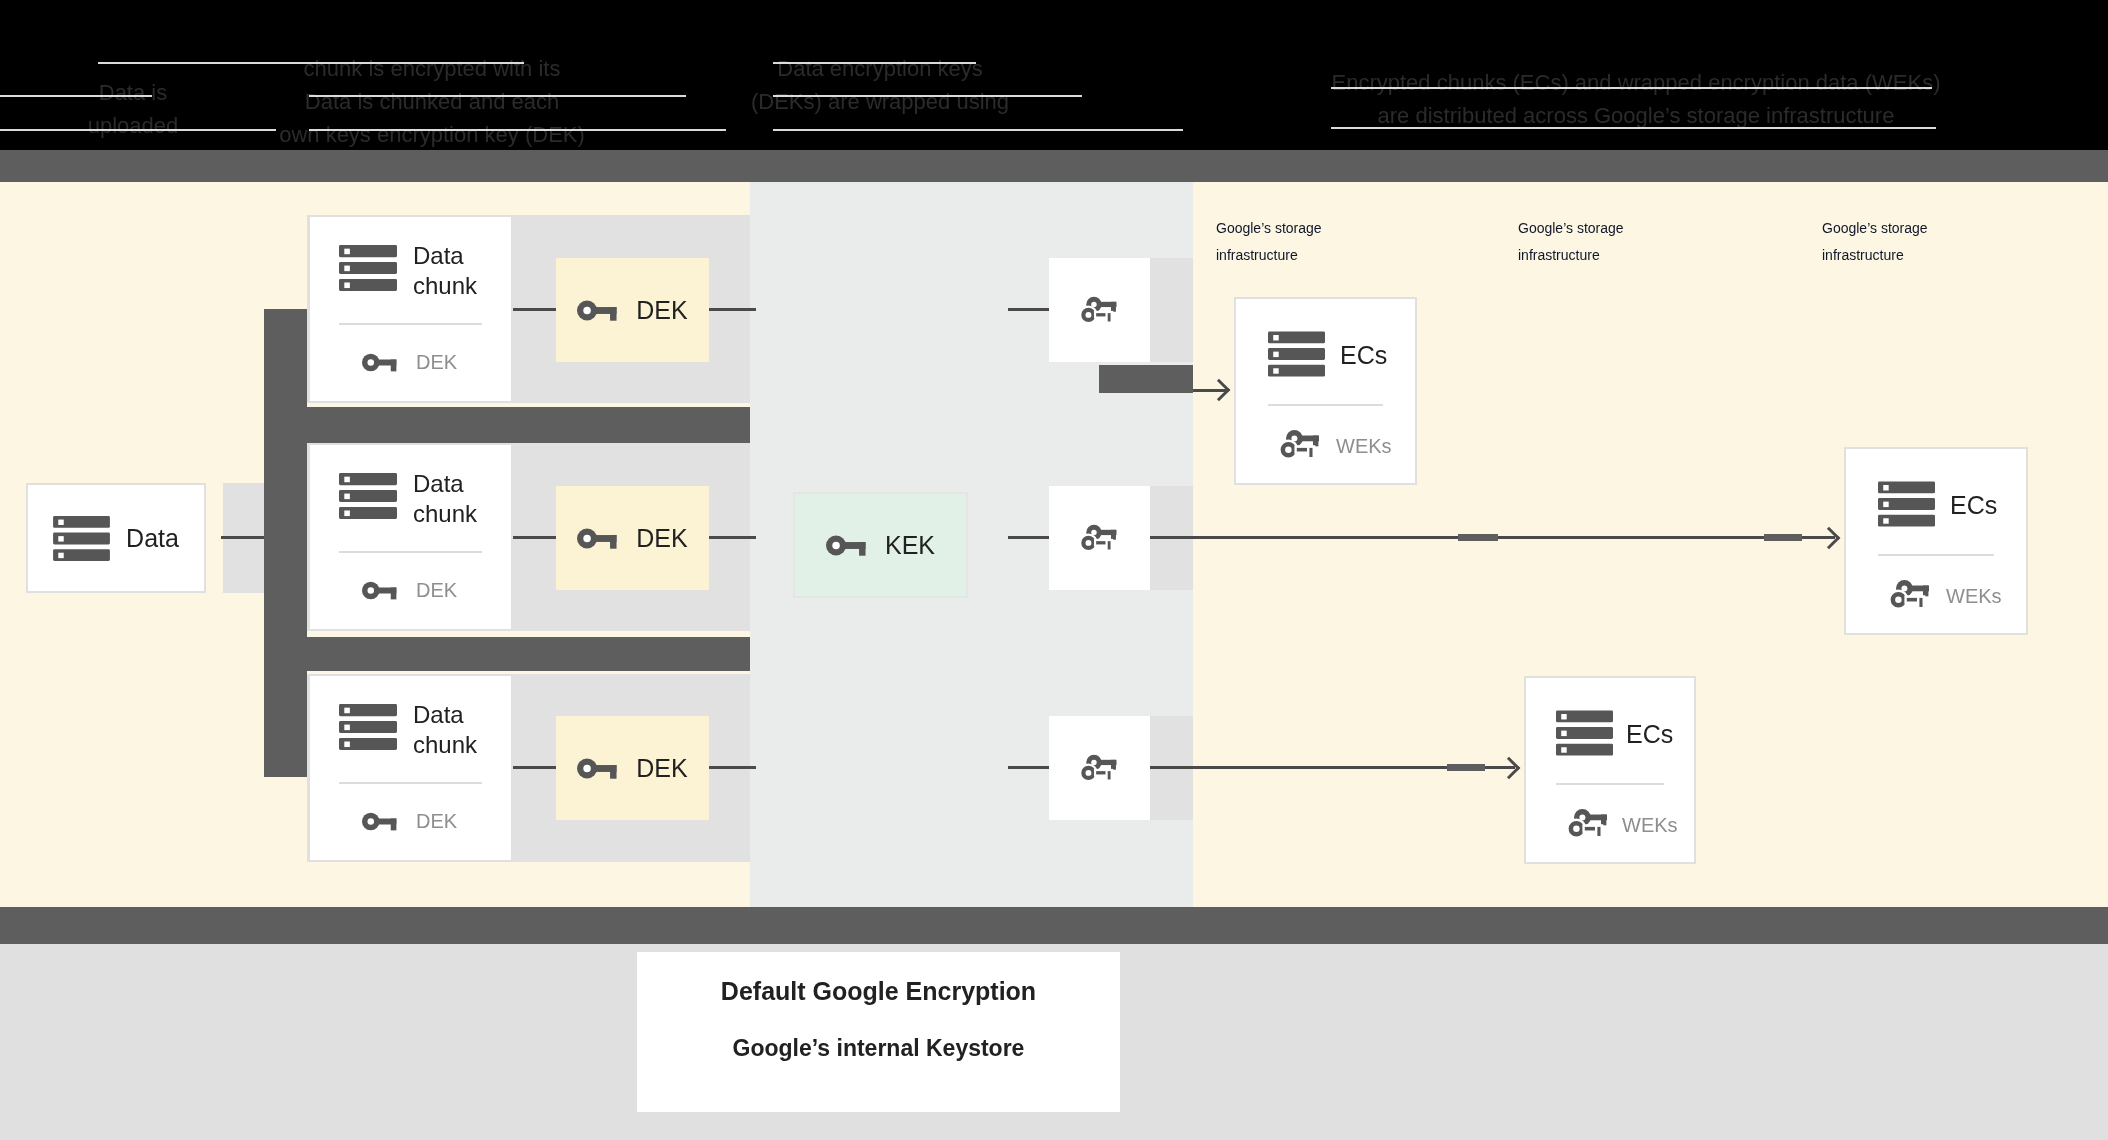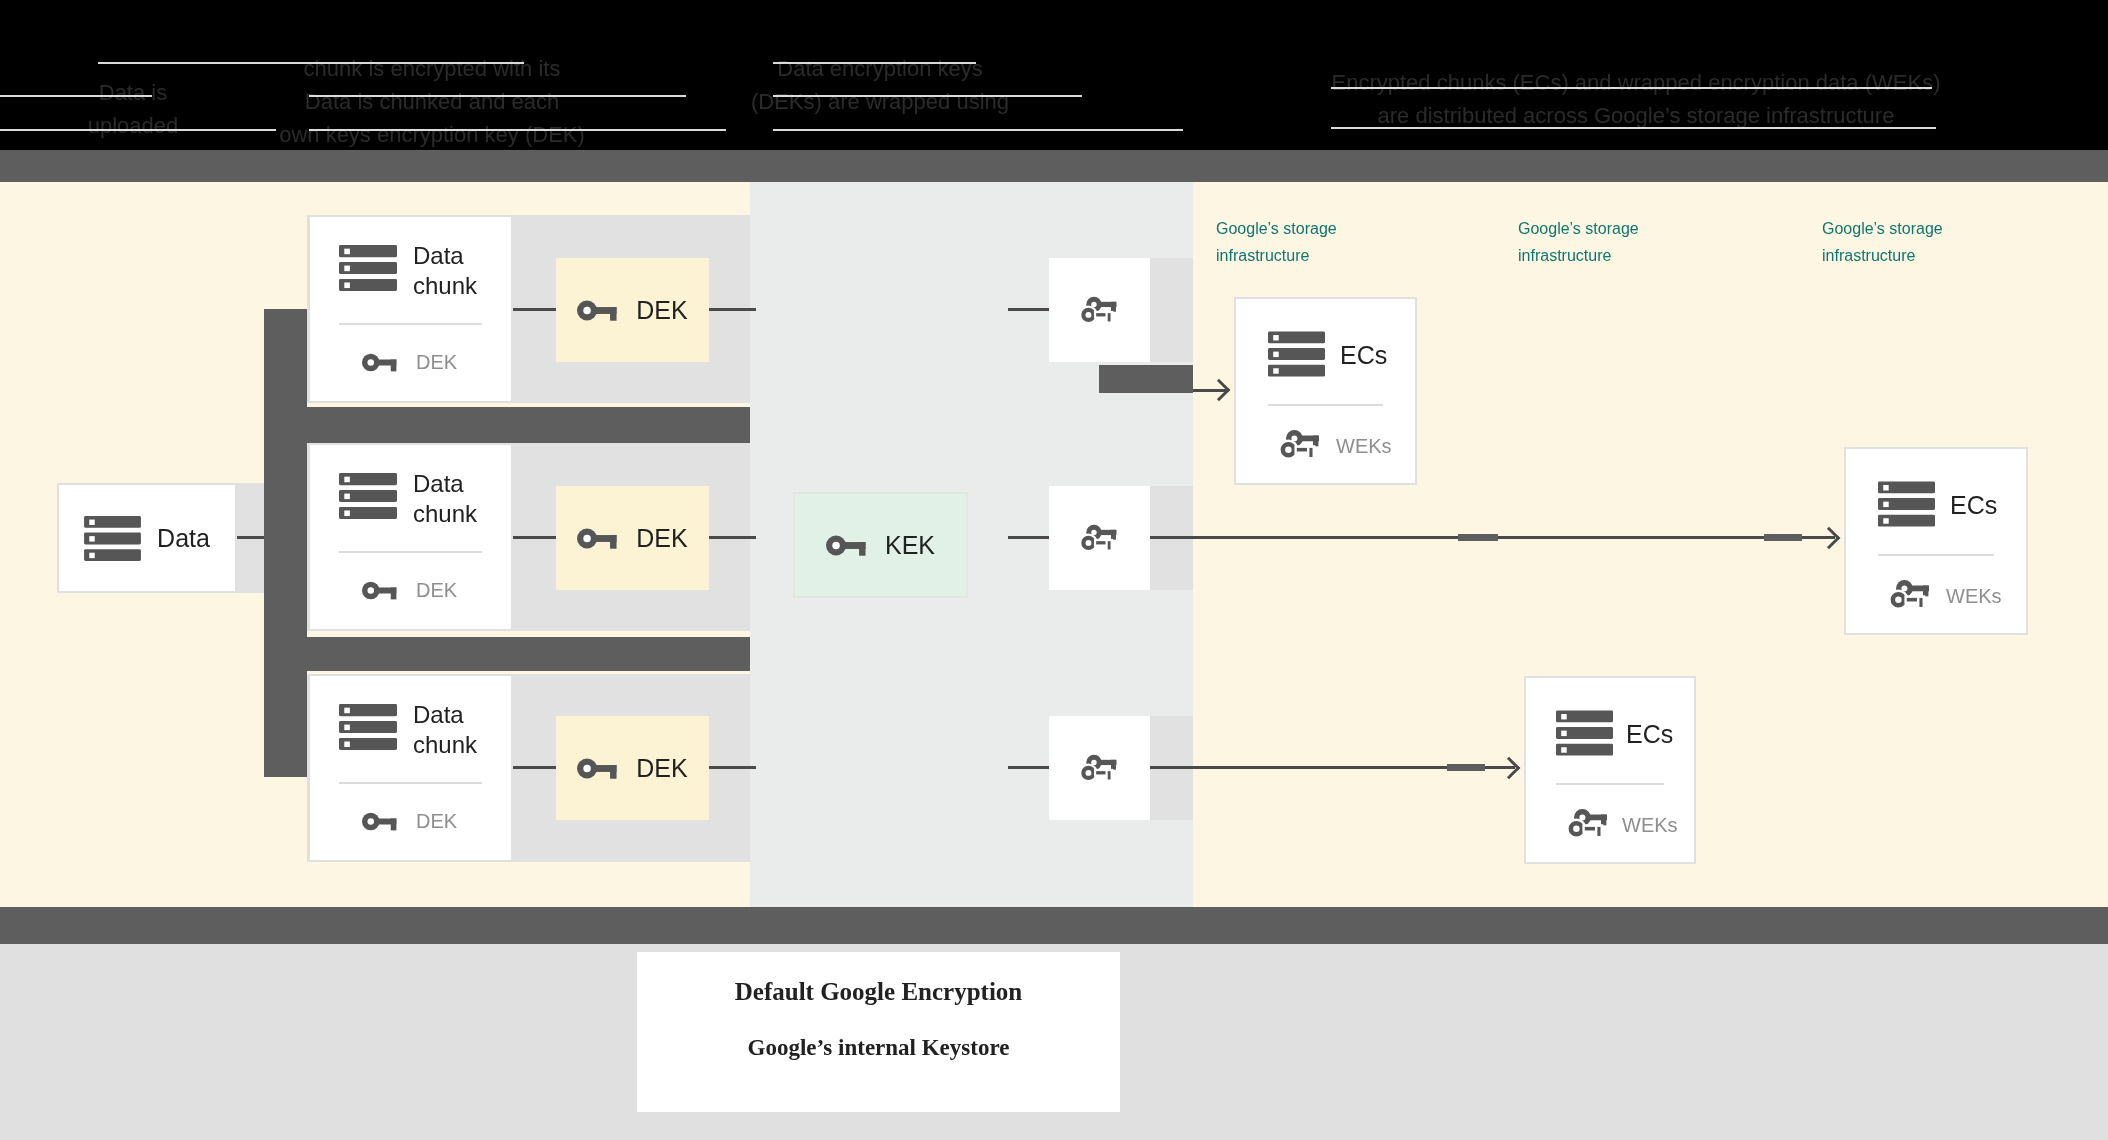--- a/index.html
+++ b/index.html
@@ -25,32 +25,32 @@
   .bar{position:absolute;background:#5e5e5e;}
   .cline{position:absolute;height:3px;background:#4a4a4a;}
   .chev{position:absolute;width:16px;height:16px;border-top:3px solid #4a4a4a;border-right:3px solid #4a4a4a;transform:rotate(45deg);}
   .card{position:absolute;background:#fff;border:2px solid #e0e0e0;}
   .whitebox{position:absolute;background:#fff;display:flex;align-items:center;justify-content:center;}
   .chip{position:absolute;background:#fcf2d4;display:flex;align-items:center;justify-content:center;gap:13px;}
   .chip.mint{background:#e2f1e8;border:2px solid #e4e6e1;}
   .chip-label{font-size:25px;color:#212121;}
   .divider{position:absolute;height:2px;background:#dcdcdc;}
   .t-dark{color:#212121;}
-  .storage-label{position:absolute;color:#0f766e;font-size:16px;line-height:27px;}
+  .storage-label{position:absolute;color:#0f172a;font-size:14px;line-height:27px;}
   .icon{display:inline-block;line-height:0;}
   .icon svg{width:100%;height:100%;display:block;}
   
   .data-box{display:flex;align-items:center;justify-content:center;gap:16px;font-size:25px;}
   
   .chunk-title{position:absolute;left:103px;top:24px;width:94px;font-size:24px;line-height:30px;color:#212121;}
   .small-key-label{position:absolute;font-size:20px;color:#8e8e8e;}
   .ec-title{position:absolute;left:104px;top:42px;font-size:25px;color:#212121;}
   
   .footer-area{position:absolute;left:0;top:944px;width:2108px;height:196px;background:#e0e0e0;}
-  .footer-card{position:absolute;left:637px;top:8px;width:483px;height:160px;background:#fff;text-align:center;padding-top:24px;font-family:Liberation Serif, serif;}
+  .footer-card{position:absolute;left:637px;top:8px;width:483px;height:160px;background:#fff;text-align:center;padding-top:24px;}
   .footer-title{font-size:25px;font-weight:bold;color:#212121;line-height:31px;margin-bottom:26px;}
   .footer-line{font-size:23px;color:#212121;line-height:30px;}
   .footer-line.bold{font-weight:bold;}
 </style>
 </head>
 <body>
 
 <svg width="0" height="0" style="position:absolute" aria-hidden="true">
   <symbol id="ic-storage" viewBox="0 0 24 19">
     <g fill="#565656">
@@ -137,21 +137,21 @@
       <div>Google’s storage</div>
       <div>infrastructure</div>
     </div>
     <div class="storage-label" style="left:1822px;top:33px;">
       <div>Google’s storage</div>
       <div>infrastructure</div>
     </div>
 
     <div class="panel" style="left:223px;top:301px;width:41px;height:110px;"></div>
     <div class="cline" style="left:221px;top:354px;width:45px;"></div>
-    <div class="card data-box" style="left:57px;top:301px;width:180px;height:110px;">
+    <div class="card data-box" style="left:26px;top:301px;width:180px;height:110px;">
       <span class="icon" style="width:57px;height:45px;">
           <svg>
             <use href="#ic-storage"></use>
           </svg>
         </span>
       <span class="t-dark">Data</span>
     </div>
 
     <div class="bar" style="left:264px;top:127px;width:43px;height:468px;"></div>
     <div class="bar" style="left:264px;top:225px;width:486px;height:36px;"></div>

